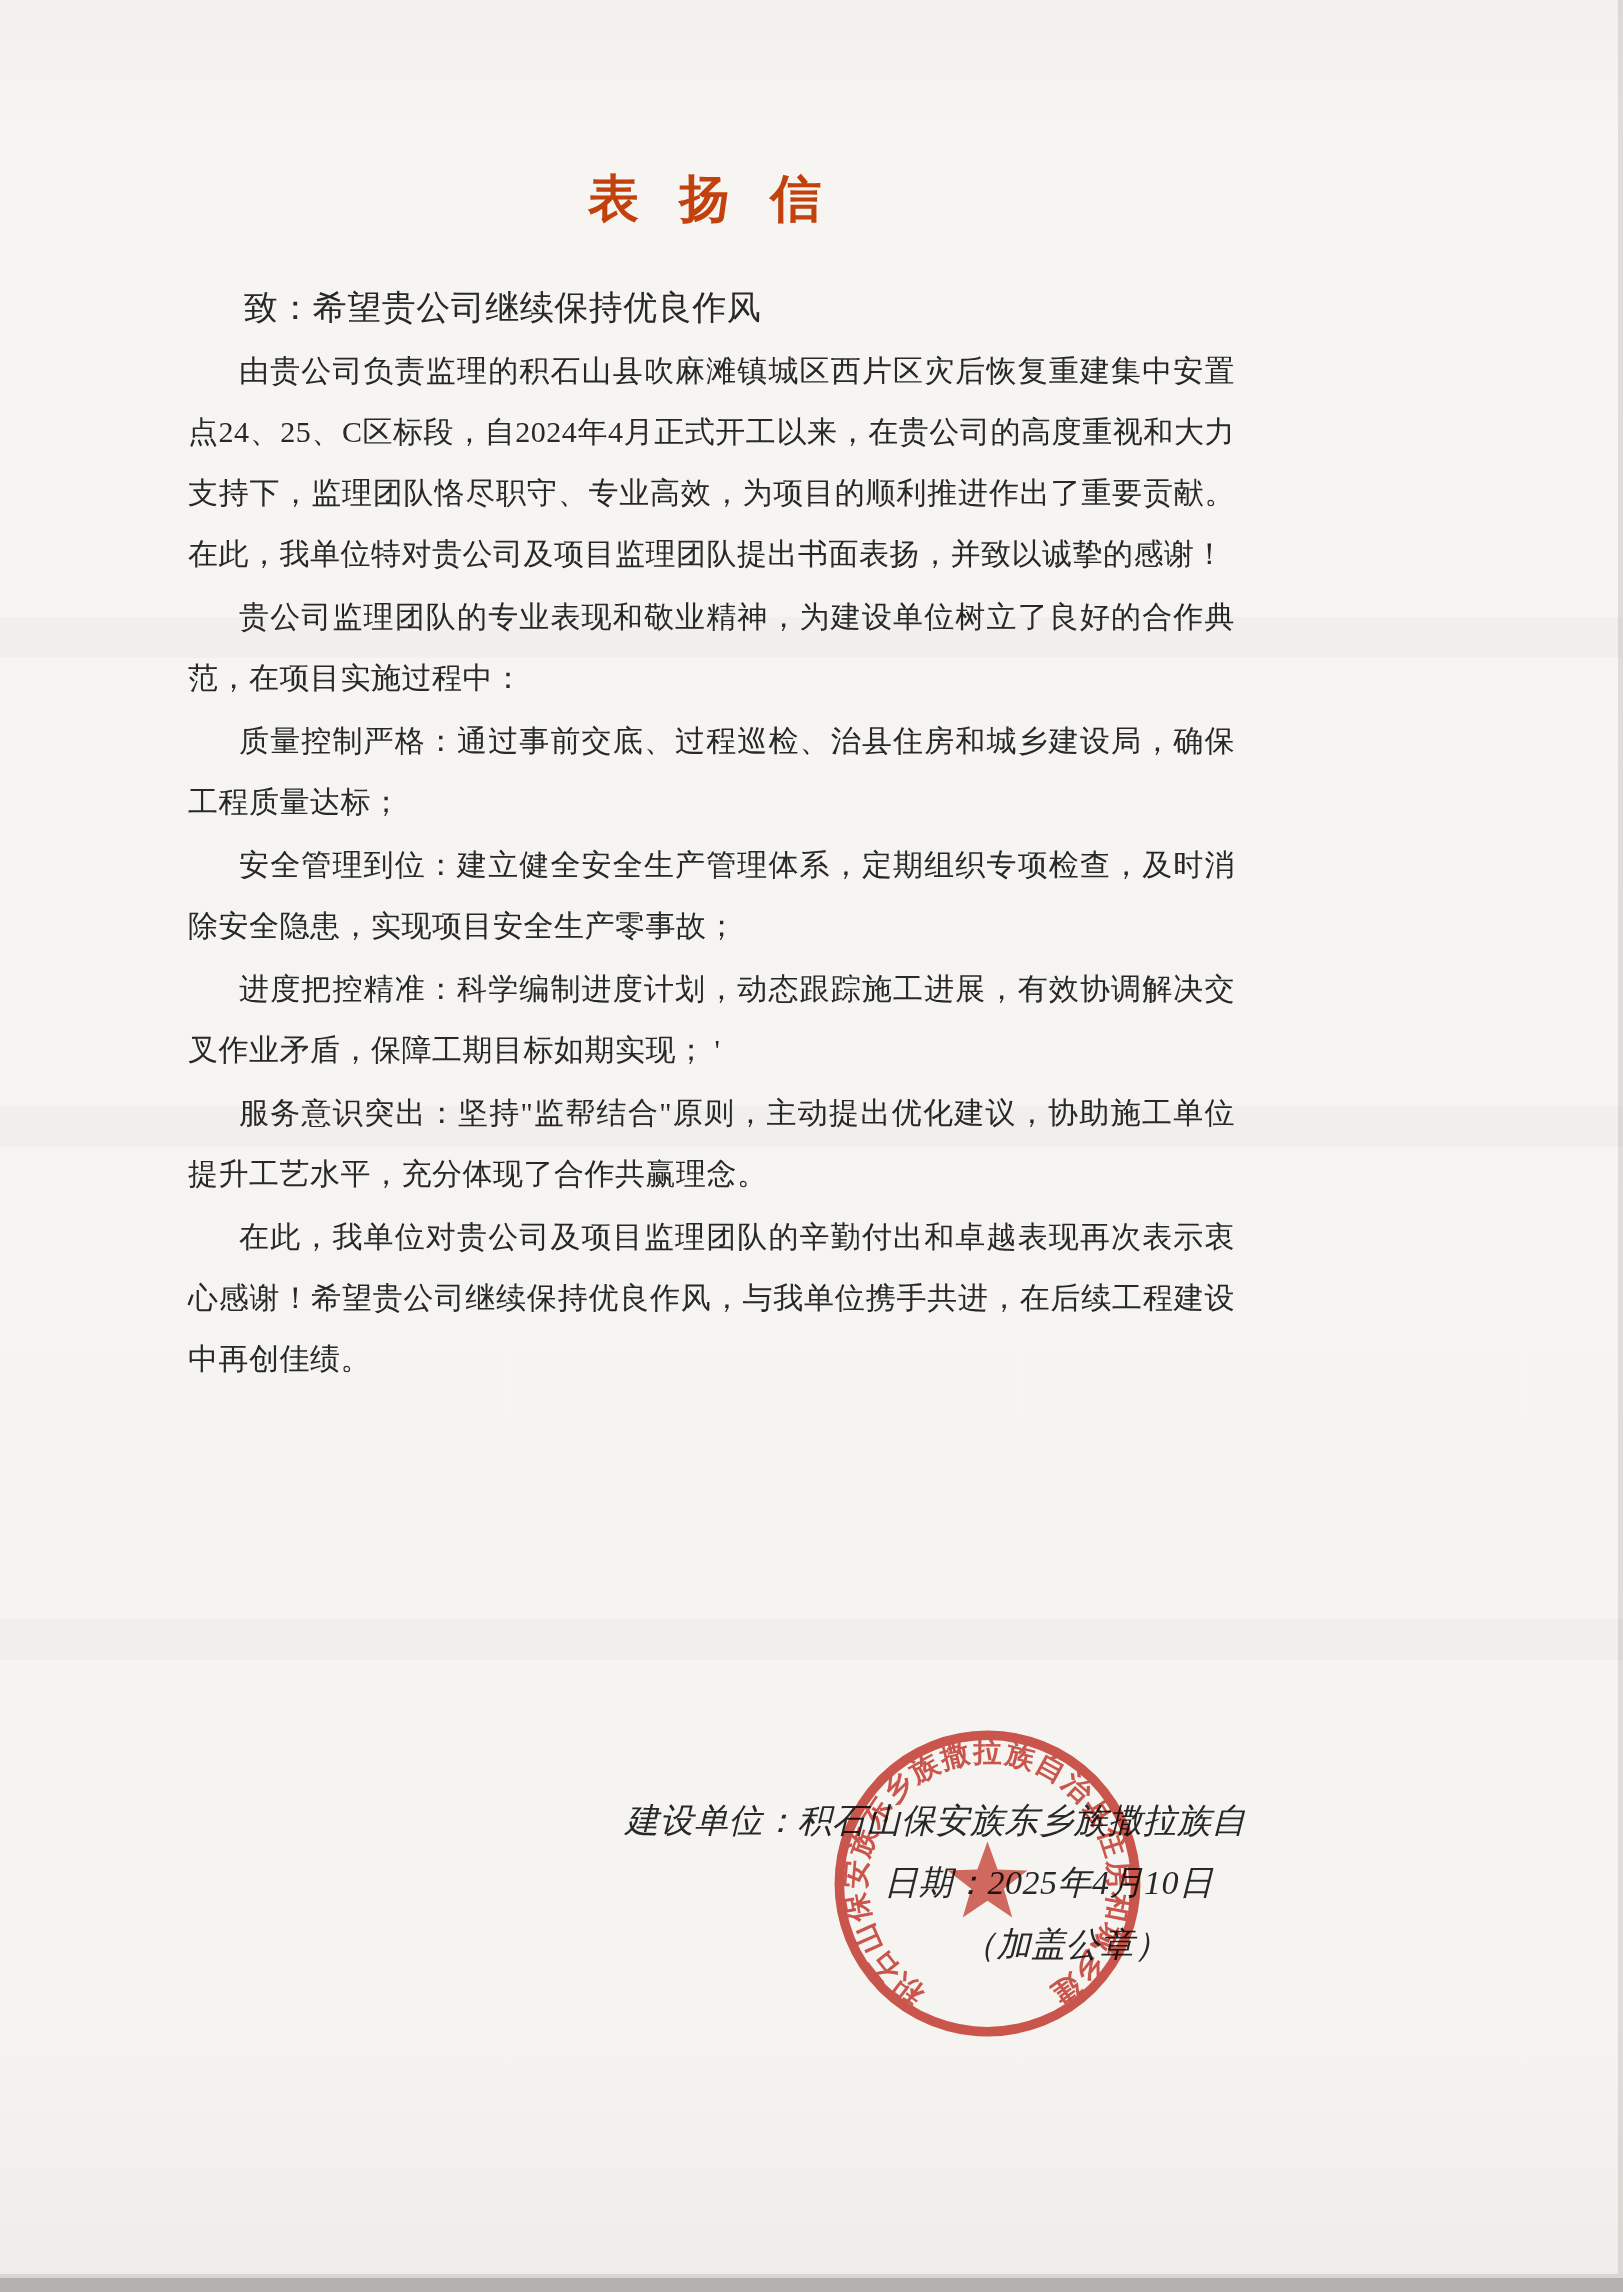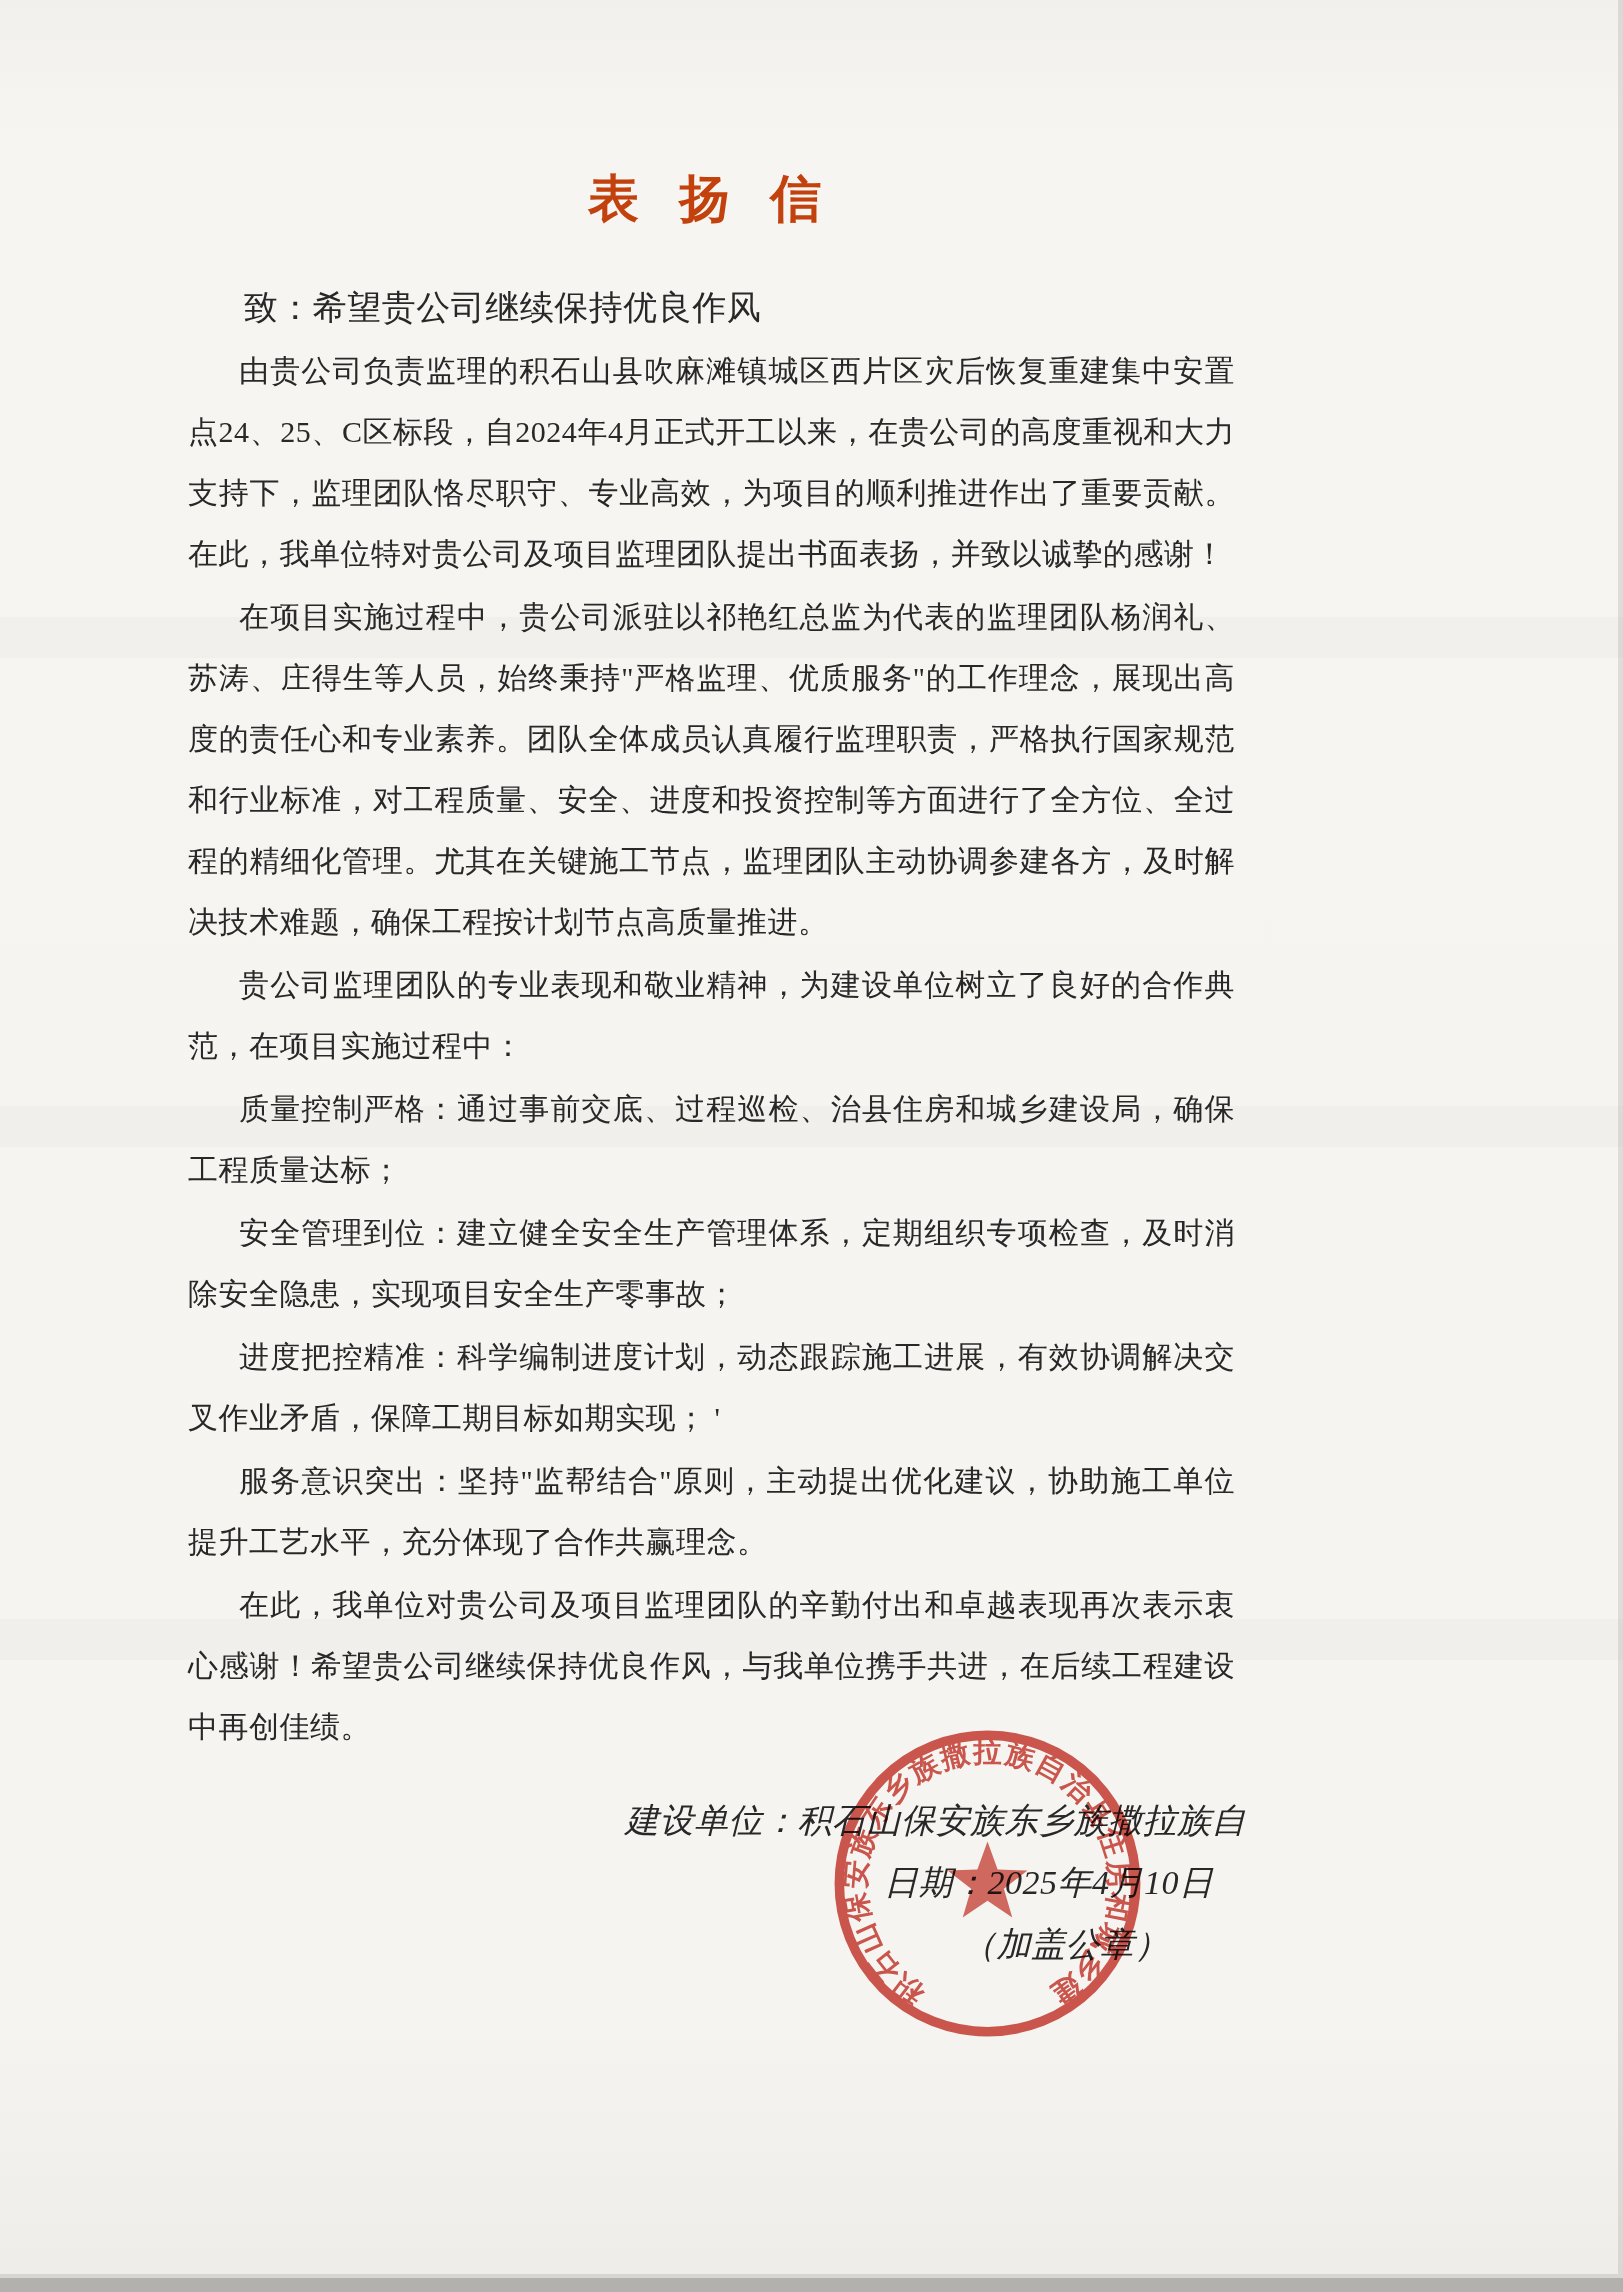--- a/index.html
+++ b/index.html
@@ -97,21 +97,20 @@
   <div class="streak s2"></div>
   <div class="streak s3"></div>
 
   <div class="letter">
     <h1 class="title">表 扬 信</h1>
 
     <div class="salutation">致：希望贵公司继续保持优良作风</div>
 
     <div class="body-text">
       <p>由贵公司负责监理的积石山县吹麻滩镇城区西片区灾后恢复重建集中安置点24、25、C区标段，自2024年4月正式开工以来，在贵公司的高度重视和大力支持下，监理团队恪尽职守、专业高效，为项目的顺利推进作出了重要贡献。在此，我单位特对贵公司及项目监理团队提出书面表扬，并致以诚挚的感谢！</p>
-      <p>在项目实施过程中，贵公司派驻以祁艳红总监为代表的监理团队杨润礼、苏涛、庄得生等人员，始终秉持"严格监理、优质服务"的工作理念，展现出高度的责任心和专业素养。团队全体成员认真履行监理职责，严格执行国家规范和行业标准，对工程质量、安全、进度和投资控制等方面进行了全方位、全过程的精细化管理。尤其在关键施工节点，监理团队主动协调参建各方，及时解决技术难题，确保工程按计划节点高质量推进。</p>
       <p>贵公司监理团队的专业表现和敬业精神，为建设单位树立了良好的合作典范，在项目实施过程中：</p>
       <p>质量控制严格：通过事前交底、过程巡检、治县住房和城乡建设局，确保工程质量达标；</p>
       <p>安全管理到位：建立健全安全生产管理体系，定期组织专项检查，及时消除安全隐患，实现项目安全生产零事故；</p>
       <p>进度把控精准：科学编制进度计划，动态跟踪施工进展，有效协调解决交叉作业矛盾，保障工期目标如期实现； '</p>
       <p>服务意识突出：坚持"监帮结合"原则，主动提出优化建议，协助施工单位提升工艺水平，充分体现了合作共赢理念。</p>
       <p>在此，我单位对贵公司及项目监理团队的辛勤付出和卓越表现再次表示衷心感谢！希望贵公司继续保持优良作风，与我单位携手共进，在后续工程建设中再创佳绩。</p>
     </div>
   </div>
 
   <div class="signature">

